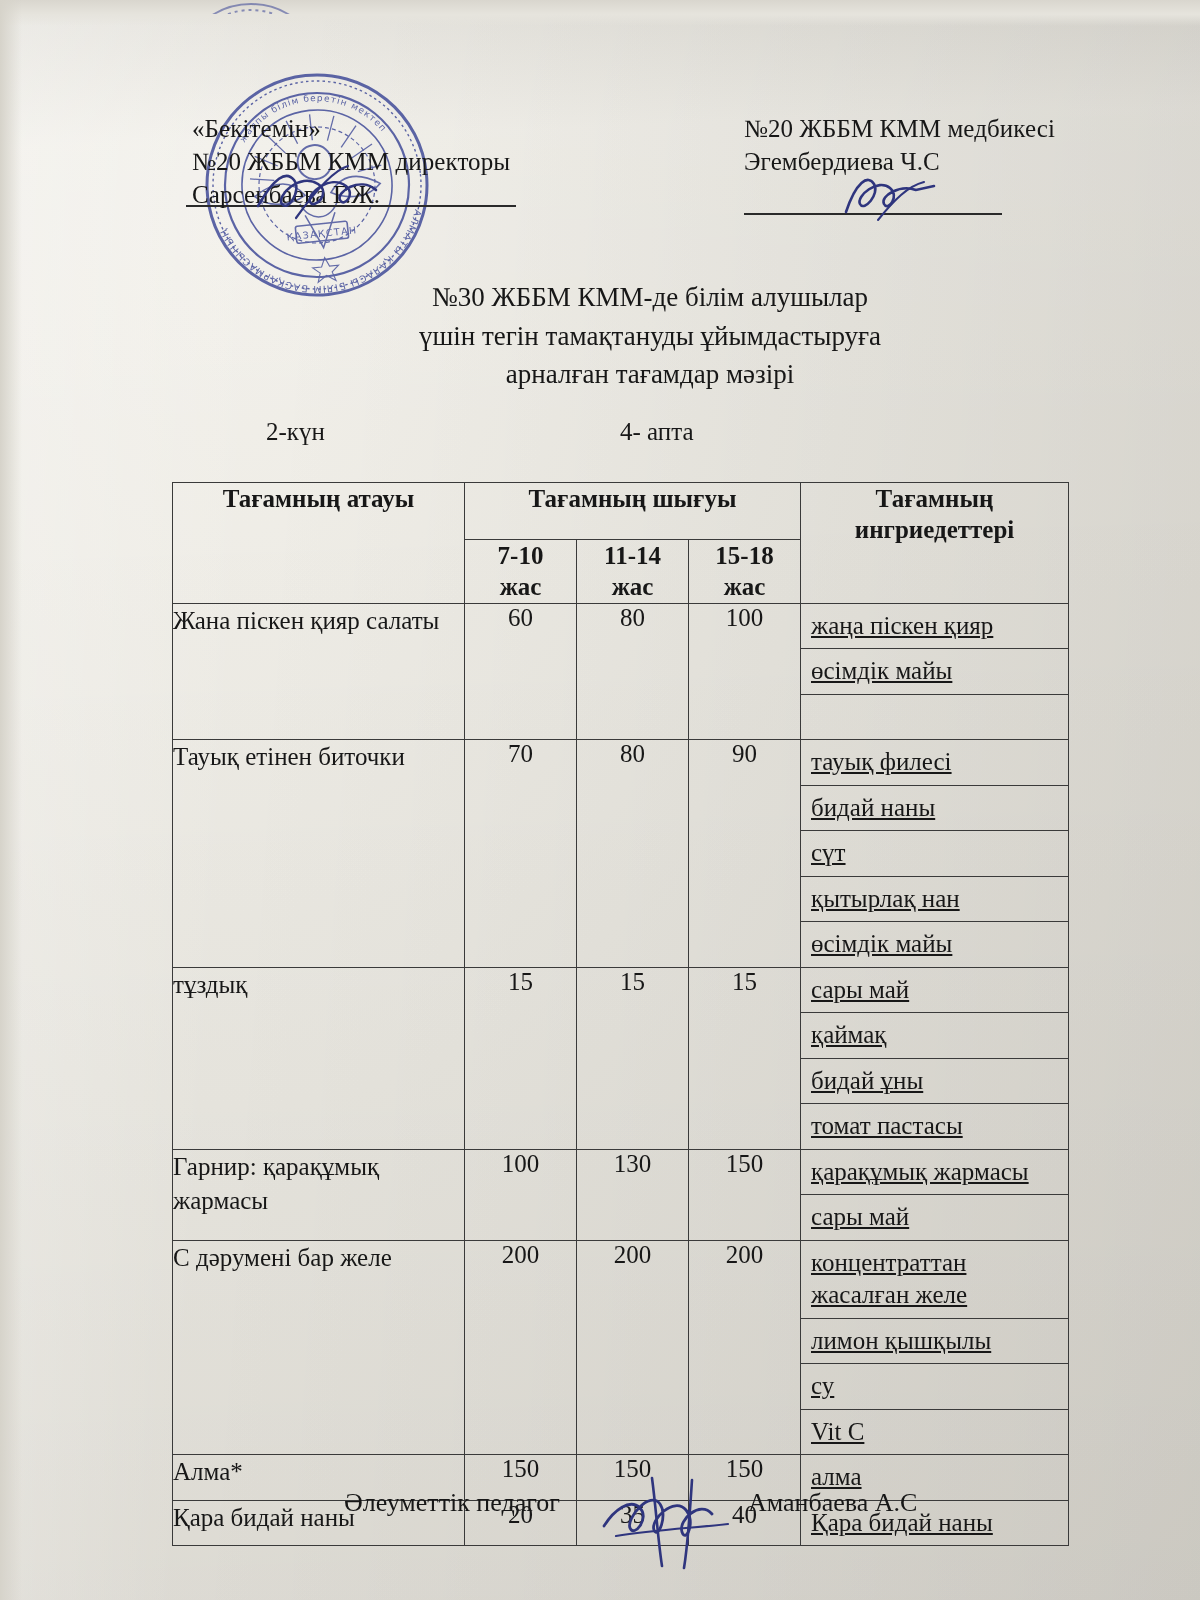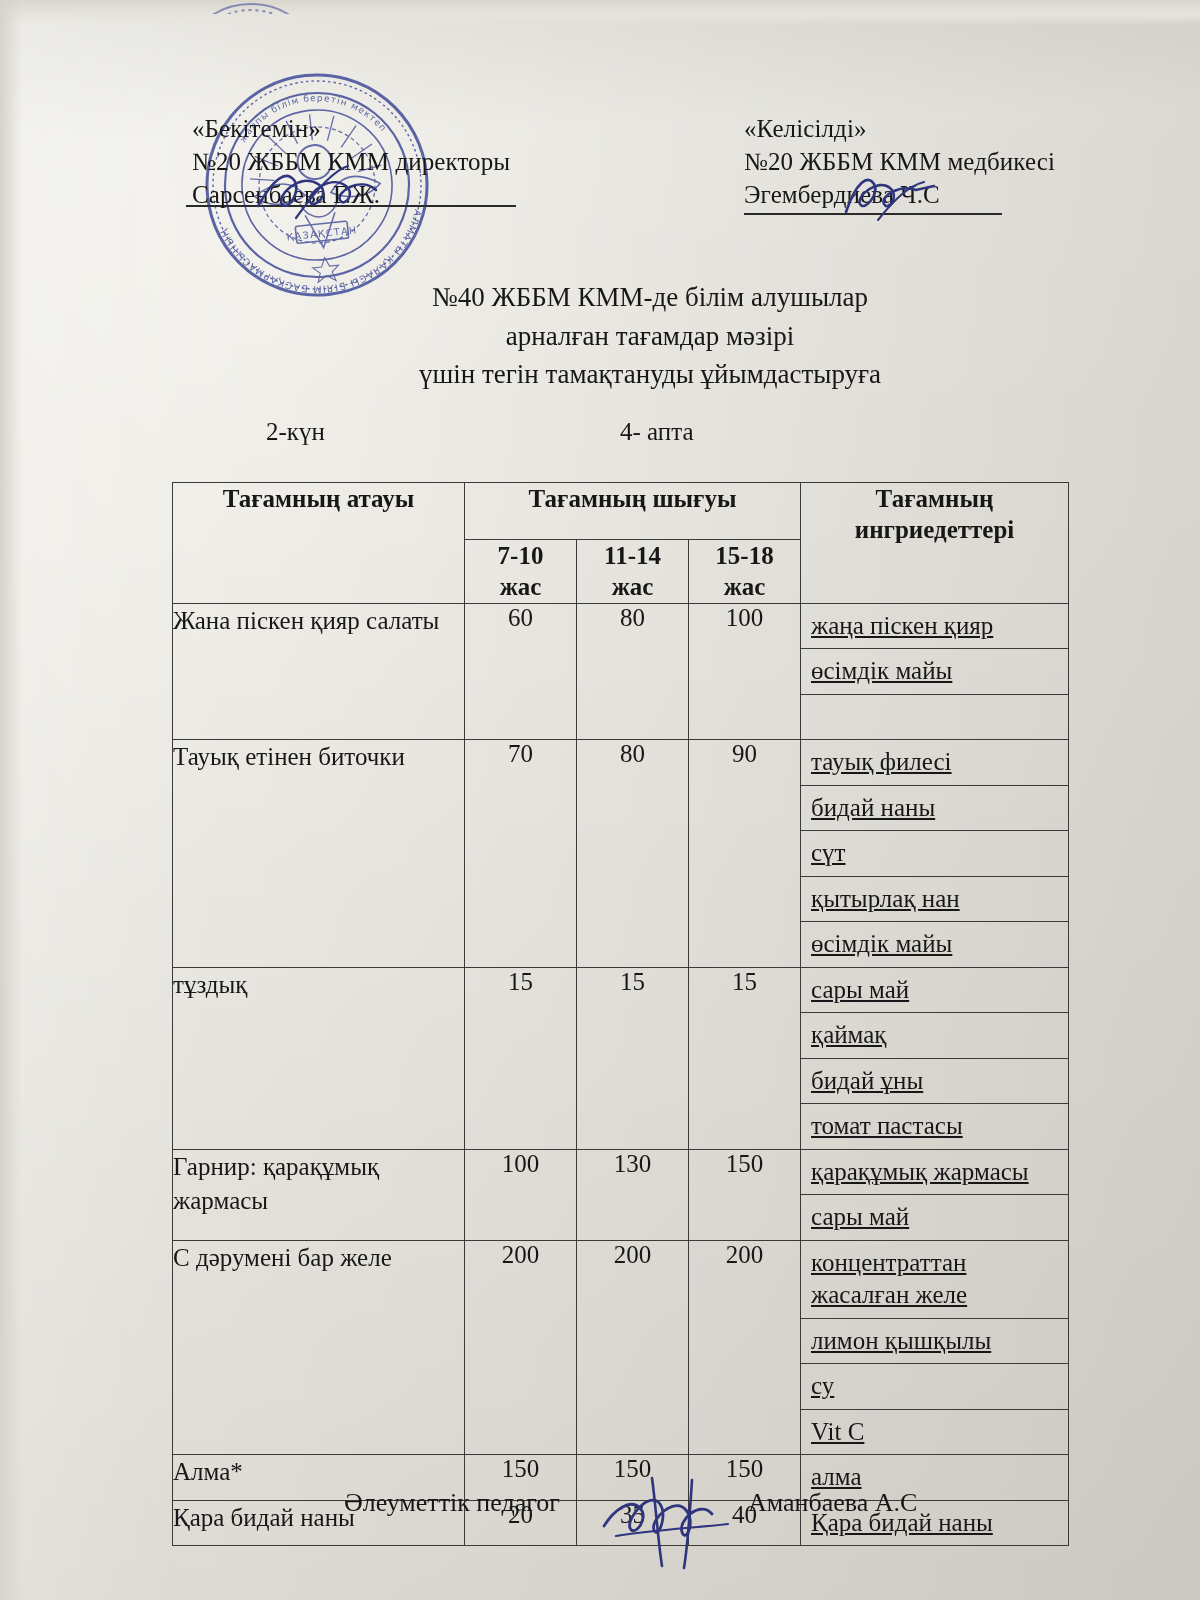--- a/index.html
+++ b/index.html
@@ -277,35 +277,34 @@
     <div>Сарсенбаева Г.Ж.</div>
   </div>
   <div class="sig-rule" id="sig-rule-left"></div>
   <svg class="handsig" id="sig-left" width="150" height="64" viewBox="0 0 150 64">
     <path d="M6,46 C22,18 34,10 42,20 C50,30 36,52 30,44 C24,36 48,12 66,24 C80,33 62,50 58,42
              C54,34 78,14 94,26 C104,34 92,48 88,40 C84,32 108,16 124,30" fill="none" stroke="#2f357e" stroke-width="2.6" stroke-linecap="round"></path>
     <path d="M44,58 C64,30 82,10 96,6" fill="none" stroke="#2f357e" stroke-width="2.2" stroke-linecap="round"></path>
   </svg>
 
   <div class="approve-block" id="approve-right">
-    <div>«Келісілді»</div>
     <div>№20 ЖББМ КММ медбикесі</div>
     <div>Эгембердиева Ч.С</div>
   </div>
   <div class="sig-rule" id="sig-rule-right"></div>
   <svg class="handsig" id="sig-right" width="110" height="56" viewBox="0 0 110 56">
     <path d="M8,44 C18,14 30,6 36,16 C42,26 26,44 22,36 C18,28 40,10 52,20
              C62,28 50,44 46,36 C42,28 62,16 78,22 L96,18" fill="none" stroke="#2f357e" stroke-width="2.6" stroke-linecap="round"></path>
     <path d="M40,52 C56,32 70,18 86,14" fill="none" stroke="#2f357e" stroke-width="2.1" stroke-linecap="round"></path>
   </svg>
 
   <div id="doc-title">
-    <div>№40 ЖББМ КММ-де білім алушылар</div>
+    <div>№30 ЖББМ КММ-де білім алушылар</div>
+    <div>үшін тегін тамақтануды ұйымдастыруға</div>
     <div>арналған тағамдар мәзірі</div>
-    <div>үшін тегін тамақтануды ұйымдастыруға</div>
   </div>
 
   <div id="meta-row">
     <span class="day">2-күн</span>
     <span class="week">4- апта</span>
   </div>
 
   <div id="menu-table-wrap">
     <table class="menu">
       <colgroup>

